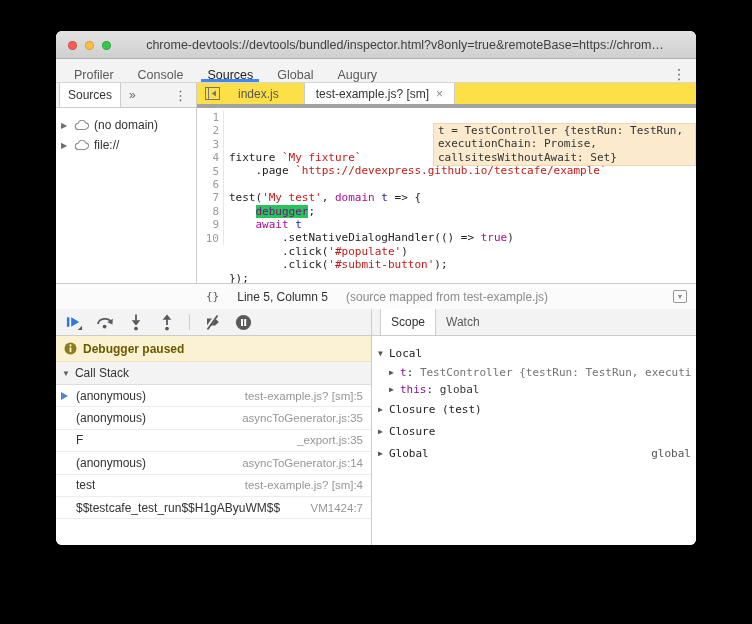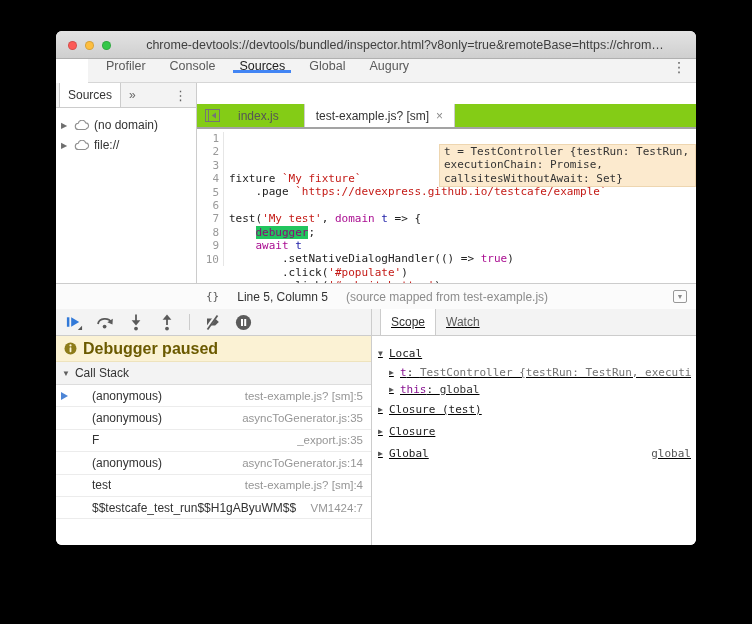--- a/index.html
+++ b/index.html
@@ -12,94 +12,94 @@
   
   .titlebar{ height:28px; flex:0 0 28px; background:linear-gradient(#e3e3e3,#cfcfcf);
     border-bottom:1px solid #b0b0b0; position:relative; display:flex; align-items:center; }
   .lights{ position:absolute; left:12px; top:10px; display:flex; gap:8px; }
   .light{ width:9px; height:9px; border-radius:50%; border:0.5px solid rgba(0,0,0,.15); }
   .title{ flex:1; text-align:center; font-size:12.5px; color:#3f3f3f; padding-left:58px;
     white-space:nowrap; overflow:hidden; }
 
   
   .main-tabbar{ height:24px; flex:0 0 24px; background:#f3f3f3; border-bottom:1px solid #d6d6d6;
-    display:flex; align-items:flex-start; padding-left:6px; font-size:12.5px; color:#5a5a5a;margin-left:32px; }
+    display:flex; align-items:flex-end; padding-left:6px; font-size:12.5px; color:#5a5a5a; }
   .mtab{ padding:0 12px; display:flex; align-items:center; position:relative; cursor:default; }
   .mtab.active{ color:#222; }
   .mtab.active::after{ content:""; position:absolute; left:6px; right:6px; bottom:0; height:3px; background:#4285f4; }
   .mt-menu{ margin-left:auto; padding:0 10px; display:flex; align-items:center; color:#616161; font-size:14px; }
 
   
   .top-body{ height:200px; flex:0 0 200px; display:flex; }
   .nav{ width:141px; flex:0 0 141px; border-right:1px solid #ccc; display:flex; flex-direction:column; background:#fff; }
   .nav-strip{ height:25px; flex:0 0 25px; background:#f3f3f3; border-bottom:1px solid #ccc;
     display:flex; align-items:stretch; font-size:12px; color:#5a5a5a; }
   .nav-tab-box{ background:#fff; border-left:1px solid #ccc; border-right:1px solid #ccc; margin-left:3px;
     padding:0 8px; display:flex; align-items:center; color:#333; }
   .nav-more{ padding:0 8px; display:flex; align-items:center; font-size:12px; color:#666; }
   .nav-menu{ margin-left:auto; padding:0 9px; display:flex; align-items:center; color:#616161; font-size:13px; }
   .nav-tree{ padding-top:7px; }
   .tree-row{ height:20px; display:flex; align-items:center; padding-left:5px; font-size:12px; color:#333; gap:4px; }
   .tree-caret{ font-size:8px; color:#6e6e6e; width:9px; }
 
   
   .editor{ flex:1; display:flex; flex-direction:column; min-width:0; }
-  .editor-strip{ height:25px; flex:0 0 25px; background:#84cc16; border-bottom:2px solid #a3a3a3;
-    display:flex; align-items:stretch; font-size:12px; color:#555;margin-top:21px; }
+  .editor-strip{ height:25px; flex:0 0 25px; background:#fde047; border-bottom:4px solid #a3a3a3;
+    display:flex; align-items:stretch; font-size:12px; color:#555; }
   .nav-toggle{ width:30px; display:flex; align-items:center; justify-content:center; }
   .etab{ padding:0 11px; display:flex; align-items:center; }
   .etab.active{ background:#fff; border-left:1px solid #ccc; border-right:1px solid #ccc; color:#333; gap:7px; margin-left:14px; }
   .close-x{ color:#8a8a8a; font-size:12px; cursor:default; }
 
   .code-area{ position:relative; flex:1; background:#fff; overflow:hidden;
     font-family:"DejaVu Sans Mono",monospace; font-size:11px; line-height:13.4px; padding-top:3px; }
   .crow{ display:flex; height:13.4px; }
   .gut{ width:27px; flex:0 0 27px; text-align:right; padding-right:4px; color:#9a9a9a; border-right:1px solid #e6e6e6; background:#fff; }
   .ctext{ flex:1; white-space:pre; padding-left:5px; color:#222;margin-top:40px; }
   .crow.exec .ctext{ background:#d8e6fa;
     box-shadow: inset 0 1px 0 #7fb0e8, inset 0 -1px 0 #7fb0e8, inset 2px 0 0 #7fb0e8; }
   .tok.k{ color:#aa0d91; } .tok.a{ color:#aa0d91; } .tok.s{ color:#c41a16; }
   .tok.v{ color:#1a1aa6; } .tok.d{ color:#222; }
   .tok.ksel{ color:#8a0b76; background:#22c55e; }
 
   .tooltip{ position:absolute; left:236px; top:15px; right:0; background:rgba(252,231,199,.88);
-    border:1px solid rgba(226,196,152,.55); padding:0 20px 1px 4px; color:#333; white-space:pre;margin-left:6px; }
+    border:1px solid rgba(226,196,152,.55); padding:0 20px 1px 4px; color:#333; white-space:pre; }
 
   
   .statusbar{ height:26px; flex:0 0 26px; border-top:1px solid #ccc; background:#fbfbfb;
     display:flex; align-items:center; font-size:12px; color:#333; position:relative; padding-left:150px; gap:18px; }
   .pp{ font-family:"DejaVu Sans Mono",monospace; font-size:11px; color:#5a5a5a; }
   .sb-note{ color:#8c8c8c; }
   .sb-icon{ position:absolute; right:9px; top:6px; width:14px; height:13px; border:1px solid #979797;
     border-radius:2px; display:flex; align-items:center; justify-content:center; }
   .sb-icon span{ font-size:7px; color:#8a8a8a; line-height:1; }
 
   
   .bottom{ flex:1; display:flex; min-height:0; }
   .bleft{ width:316px; flex:0 0 316px; border-right:1px solid #ccc; display:flex; flex-direction:column; background:#fff; }
   .btoolbar{ height:27px; flex:0 0 27px; background:#f3f3f3; border-bottom:1px solid #ccc;
     display:flex; align-items:center; padding-left:9px; gap:13px; }
   .tool{ display:flex; align-items:center; justify-content:center; width:18px; height:18px; }
   .tsep{ width:1px; height:16px; background:#ccc; }
 
   .paused{ height:26px; flex:0 0 26px; background:#fbf2d4; border-bottom:1px solid #eee3bd;
-    display:flex; align-items:center; gap:6px; padding-left:8px; font-size:16px; font-weight:bold; color:#6b5a00; }
+    display:flex; align-items:center; gap:6px; padding-left:8px; font-size:12px; font-weight:bold; color:#6b5a00; }
 
   .cs-header{ height:23px; flex:0 0 23px; background:#f3f3f3; border-bottom:1px solid #ddd;
     display:flex; align-items:center; gap:5px; padding-left:6px; font-size:12px; color:#333; }
   .cs-caret{ font-size:8px; color:#5f5f5f; }
   .frames{ flex:1; overflow:hidden; }
-  .frame{ height:22.4px; display:flex; align-items:center; padding:0 8px 0 36px;
+  .frame{ height:22.4px; display:flex; align-items:center; padding:0 8px 0 20px;
     border-bottom:1px solid #ececec; font-size:12px; color:#333; position:relative; }
   .frame .loc{ margin-left:auto; color:#969696; font-size:11.5px; padding-left:8px; white-space:nowrap; }
   .frame .fname{ white-space:nowrap; overflow:hidden; }
   .frame.active::before{ content:""; position:absolute; left:5px; top:6.5px;
     border-left:7px solid #4d85d6; border-top:4.5px solid transparent; border-bottom:4.5px solid transparent; }
 
-  .bright{ flex:1; display:flex; flex-direction:column; min-width:0; background:#fff;text-decoration:underline; }
+  .bright{ flex:1; display:flex; flex-direction:column; min-width:0; background:#fff; }
   .scope-strip{ height:27px; flex:0 0 27px; background:#f3f3f3; border-bottom:1px solid #ccc;
     display:flex; align-items:stretch; font-size:12px; color:#5a5a5a; }
   .stab{ padding:0 10px; display:flex; align-items:center; }
   .stab.active{ background:#fff; border-left:1px solid #ccc; border-right:1px solid #ccc; margin-left:8px; color:#333; }
   .scope-content{ flex:1; font-family:"DejaVu Sans Mono",monospace; font-size:11px; color:#222;
     padding-top:6px; overflow:hidden; }
   .srow{ height:17px; display:flex; align-items:center; padding:0 5px 0 6px; white-space:pre; }
   .srow .scaret{ font-size:8px; color:#555; width:11px; flex:0 0 11px; }
   .srow.child{ padding-left:17px; }
   .ssec{ height:22px; }

